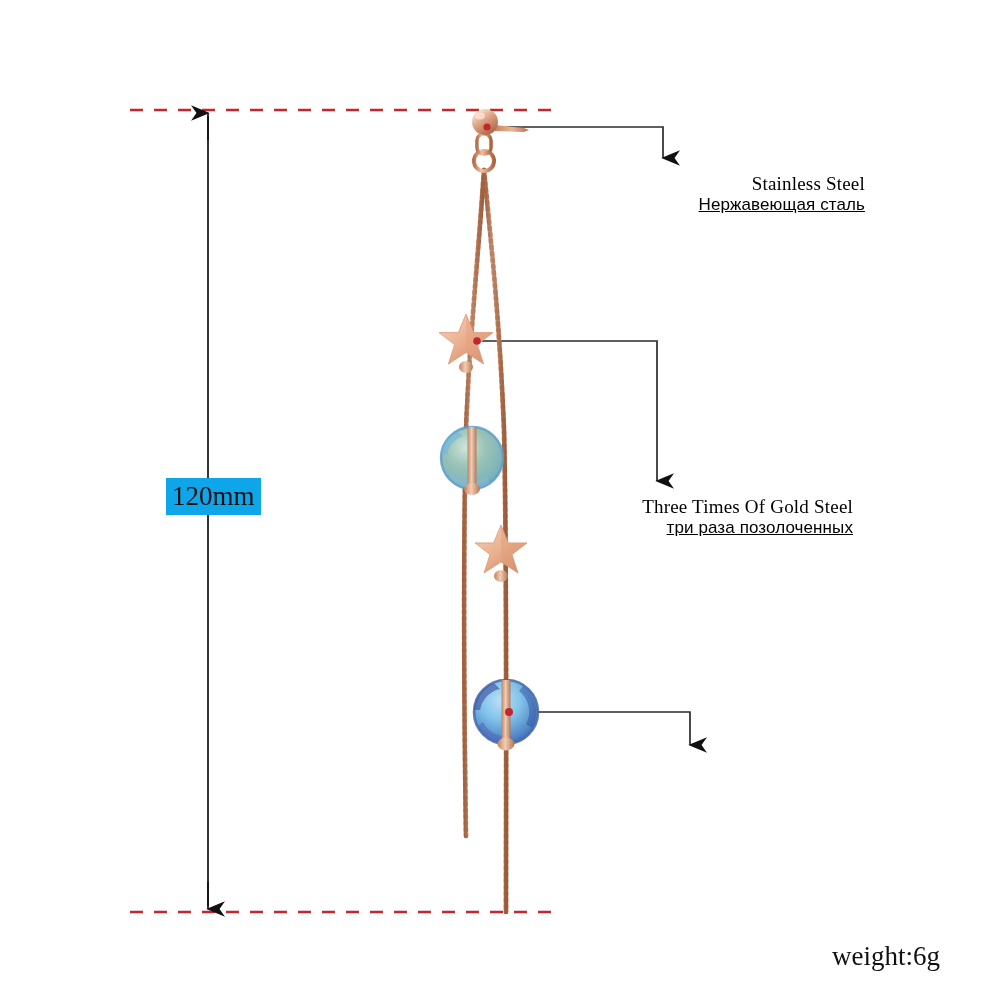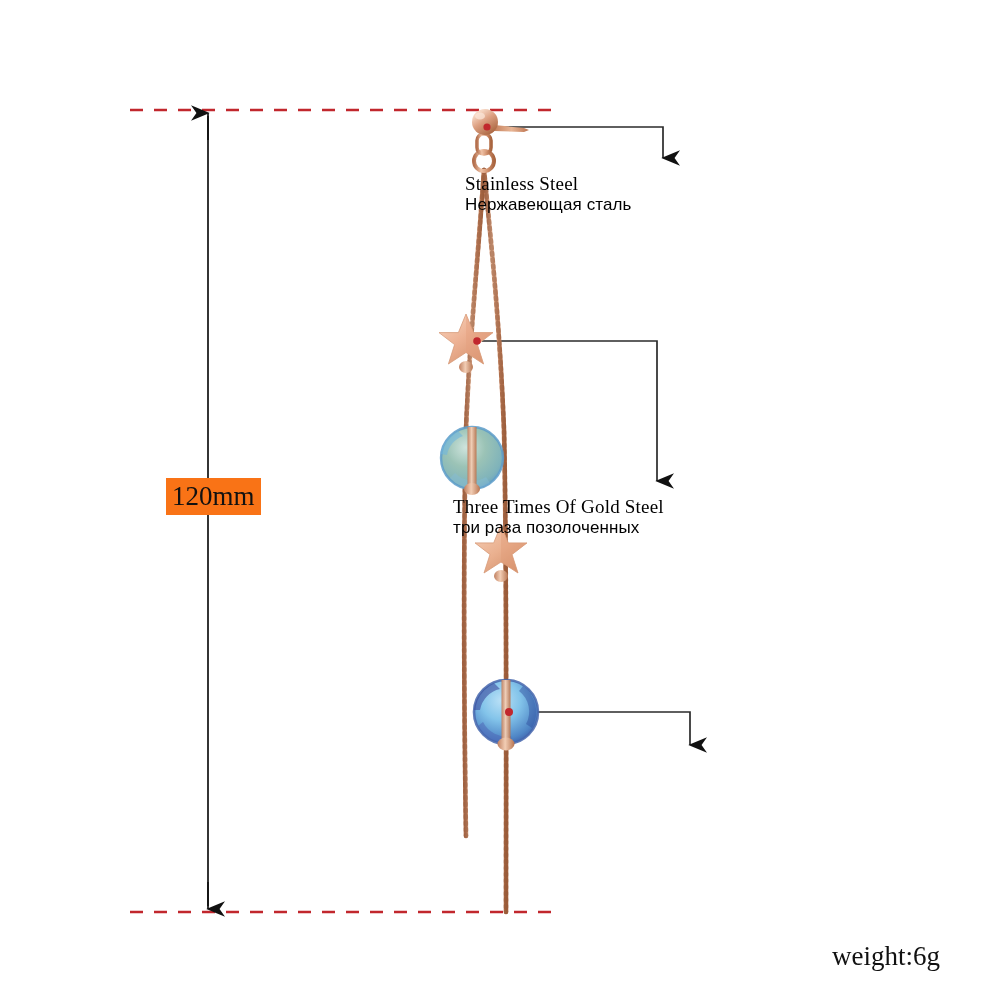--- a/index.html
+++ b/index.html
@@ -29,36 +29,37 @@
   }
   .en {
     font-family: "Liberation Serif", serif;
     font-size: 19px;
     letter-spacing: 0.2px;
   }
   .ru {
     font-family: "Liberation Sans", sans-serif;
     font-size: 17px;
     letter-spacing: 0.1px;
+    text-decoration: underline;
   }
   .dim-label {
     font-family: "Liberation Serif", serif;
     font-size: 27px;
     color: #111111;
-    background: #f97316;
+    background: #0ea5e9;
     padding: 3px 6px;
   }
   .weight-label {
     font-family: "Liberation Serif", serif;
     font-size: 27px;
     color: #111111;
   }
   .callout-block {
     position: absolute;
-    text-align: left;
+    text-align: right;
   }
 </style>
 </head>
 <body>
 
 <div id="stage">
 
   <svg class="layer" viewBox="0 0 1000 1000">
     <defs>
       <linearGradient id="ballGrad" x1="0.25" y1="0.15" x2="0.8" y2="0.95">

